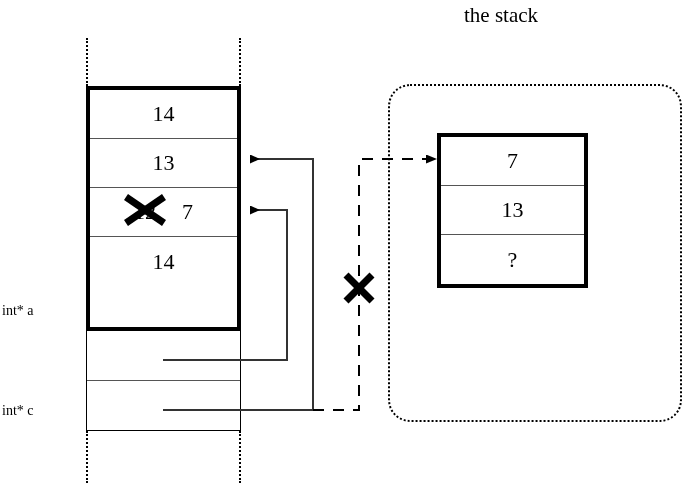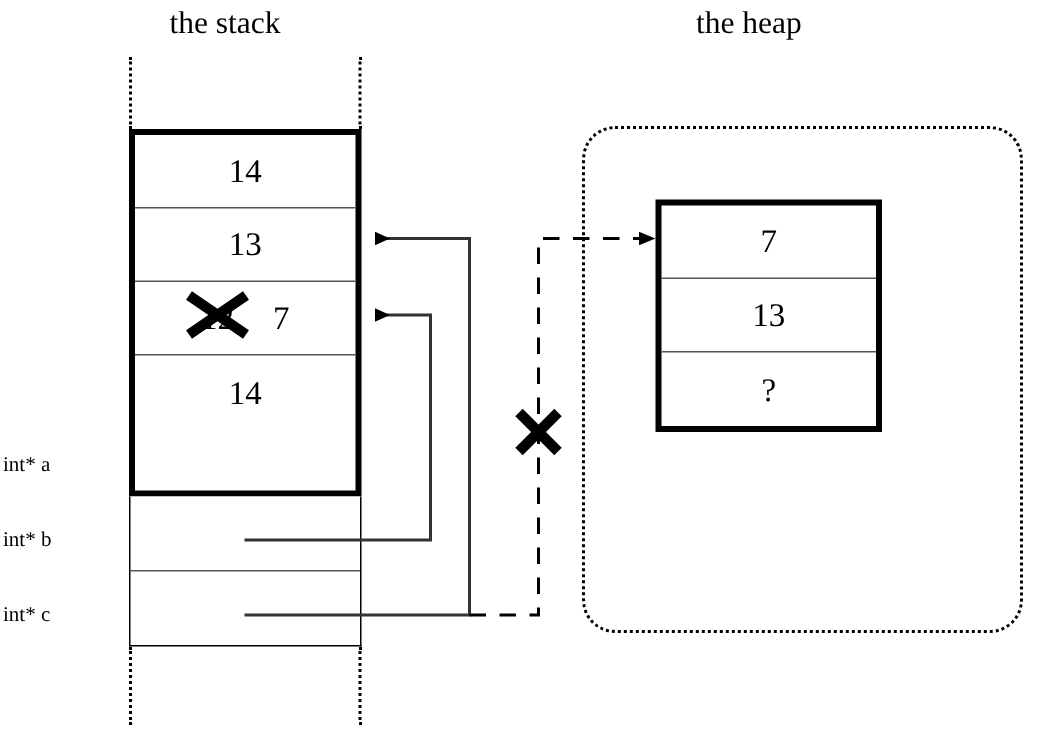--- a/index.html
+++ b/index.html
@@ -50,22 +50,21 @@
   #lbl-c{left:2px;top:400px;}
 
   
   #wires{position:absolute;left:0;top:0;width:692px;height:489px;pointer-events:none;}
 </style>
 </head>
 <body>
 
 <div id="stage">
 
-  <div class="title" id="title-stack">the stack</div>
-  <div class="title" id="title-heap">the heap</div>
+  <div class="title" id="title-heap">the stack</div>
 
   <div class="guide" style="left:86px;top:38px;height:48px;"></div>
   <div class="guide" style="left:239px;top:38px;height:48px;"></div>
 
   <div class="guide" style="left:86px;top:431px;height:52px;"></div>
   <div class="guide" style="left:239px;top:431px;height:52px;"></div>
 
   <div id="stack-main">
     <div class="cell">
       <span>14</span>
@@ -91,21 +90,20 @@
   <div id="stack-lower">
     <div class="cell">
       <span></span>
     </div>
     <div class="cell">
       <span></span>
     </div>
   </div>
 
   <div class="var-label" id="lbl-a">int* a</div>
-  <div class="var-label" id="lbl-b">int* b</div>
   <div class="var-label" id="lbl-c">int* c</div>
 
   <div id="heap-region"></div>
 
   <div id="heap-box">
     <div class="cell">
       <span>7</span>
     </div>
     <div class="cell">
       <span>13</span>

